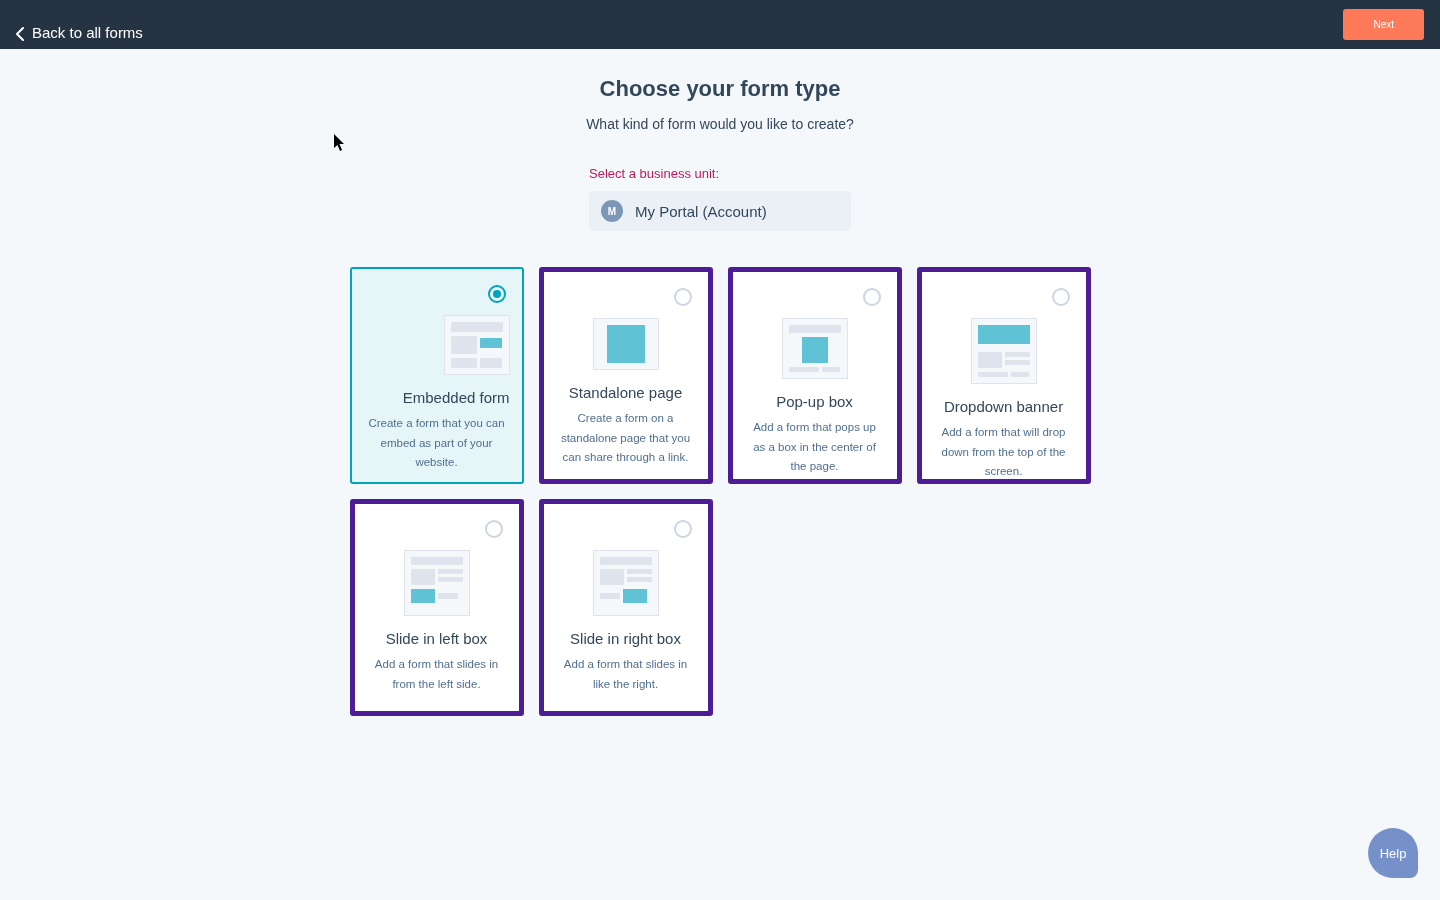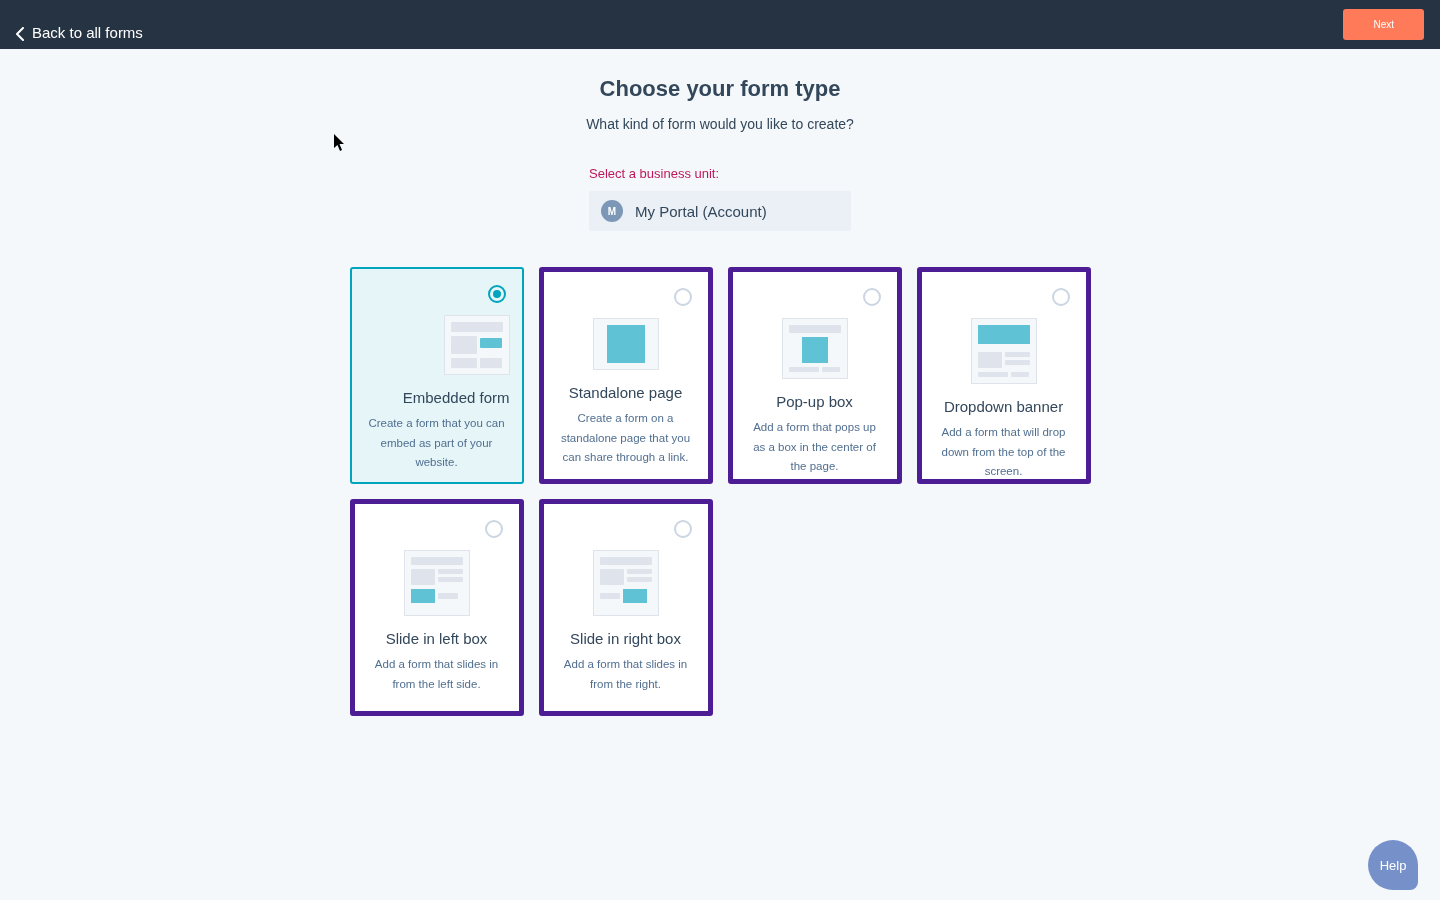--- a/index.html
+++ b/index.html
@@ -173,21 +173,21 @@
     }
     .card-desc {
       font-size: 11.5px;
       color: #516f90;
       text-align: center;
       line-height: 1.7;
       padding: 0 2px;
     }
     .help-btn {
       position: fixed;
-      bottom: 10px;
+      bottom: 22px;
       right: 22px;
       width: 50px;
       height: 50px;
       background: #7691c9;
       color: #fff;
       border-radius: 25px 25px 8px 25px;
       display: flex;
       align-items: center;
       justify-content: center;
       font-size: 13px;
@@ -323,21 +323,21 @@
               <div class="line" style="width:100%;"></div>
               <div class="line" style="width:100%;"></div>
             </div>
           </div>
         <div class="row2">
             <div class="line" style="width:20px;height:6px;margin-top:4px;"></div>
             <div class="blue-box" style="width:24px;height:14px;"></div>
           </div>
       </div>
       <div class="card-title">Slide in right box</div>
-      <div class="card-desc">Add a form that slides in from the right.</div>
+      <div class="card-desc">Add a form that slides in like the right.</div>
     </div>
 
   </div>
 </div>
 
 <div class="help-btn">Help</div>
 
 <div class="cursor-icon">
   <svg width="14" height="18" viewBox="0 0 14 18">
       <path d="M0 0 L0 14 L3.5 11 L6 17 L8 16 L5.5 10 L10 10 Z" fill="#000"></path>

